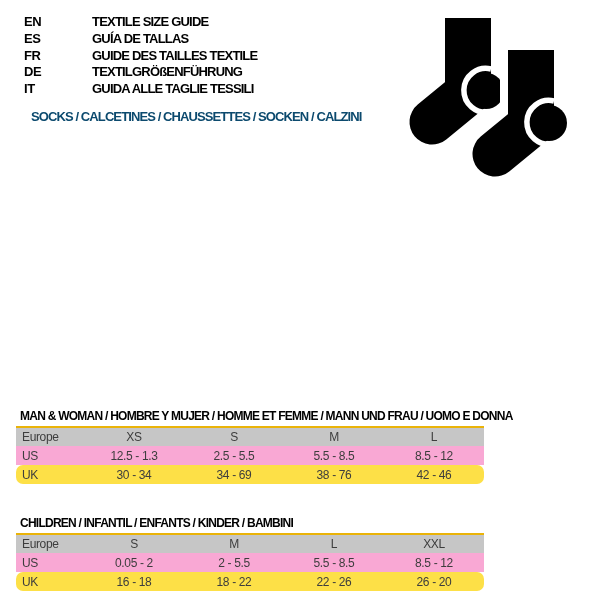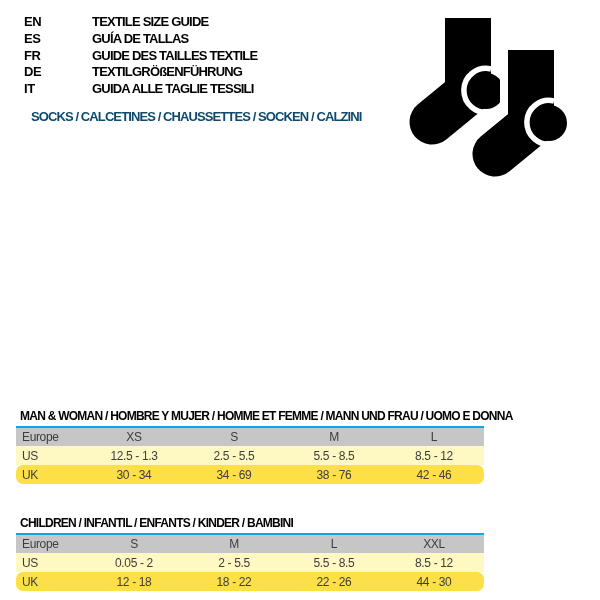--- a/index.html
+++ b/index.html
@@ -35,27 +35,27 @@
   .size-table{position:absolute;left:16px;width:468px;}
   .size-table.first{top:410px;}
   .size-table.second{top:517px;}
   .t-title{
     padding-left:4px;
     font-size:12px;font-weight:bold;color:#000;
     letter-spacing:-0.75px;
     height:12px;line-height:12px;
     white-space:nowrap;
   }
-  .t-grid{margin-top:4px;border-top:2px solid #0ea5e9;}
+  .t-grid{margin-top:4px;border-top:2px solid #eab308;}
   .t-row{
     display:flex;align-items:center;
     height:19px;
     font-size:12px;color:#3d3d3d;
     letter-spacing:-0.35px;
-    background:#fef9c3;
+    background:#f9a8d4;
   }
   .t-row.header{height:18px;background:#c6c6c6;}
   .t-row.alt{background:#fde047;border-radius:7px;}
   .cell-label{width:68px;padding-left:6px;box-sizing:border-box;}
   .cell{width:100px;text-align:center;}
 </style>
 </head>
 <body>
 
 <div class="canvas">
@@ -144,21 +144,21 @@
       </div>
       <div class="t-row">
         <span class="cell-label">US</span>
         <span class="cell">0.05 - 2</span>
         <span class="cell">2 - 5.5</span>
         <span class="cell">5.5 - 8.5</span>
         <span class="cell">8.5 - 12</span>
       </div>
       <div class="t-row alt">
         <span class="cell-label">UK</span>
-        <span class="cell">12 - 18</span>
+        <span class="cell">16 - 18</span>
         <span class="cell">18 - 22</span>
         <span class="cell">22 - 26</span>
-        <span class="cell">44 - 30</span>
+        <span class="cell">26 - 20</span>
       </div>
     </div>
   </div>
 
 </div>
 
 </body></html>

